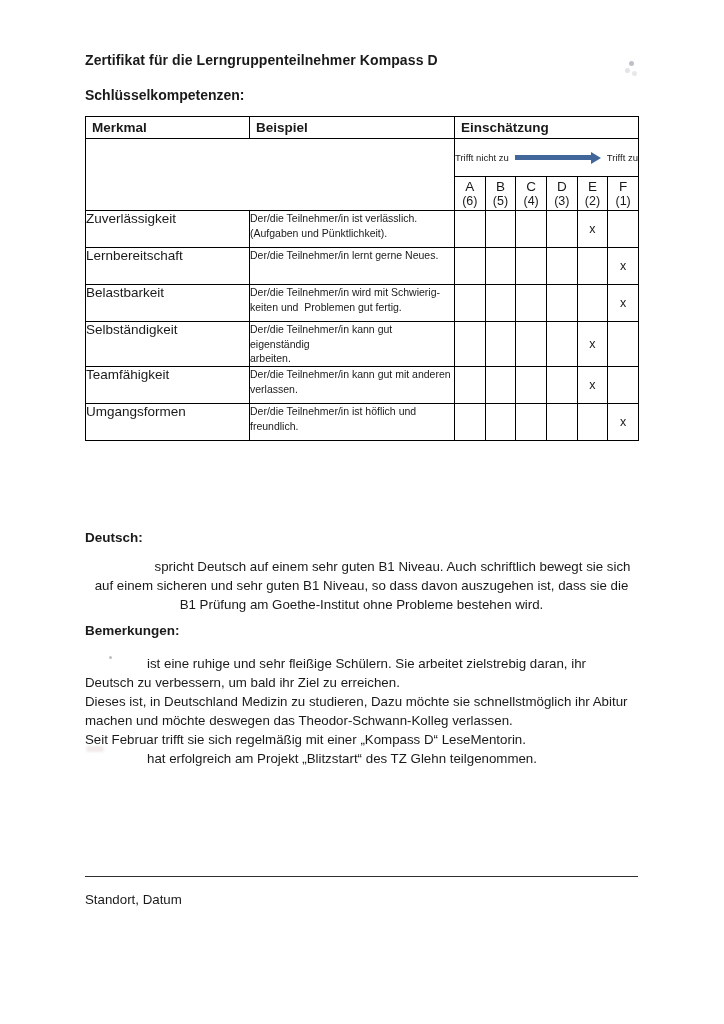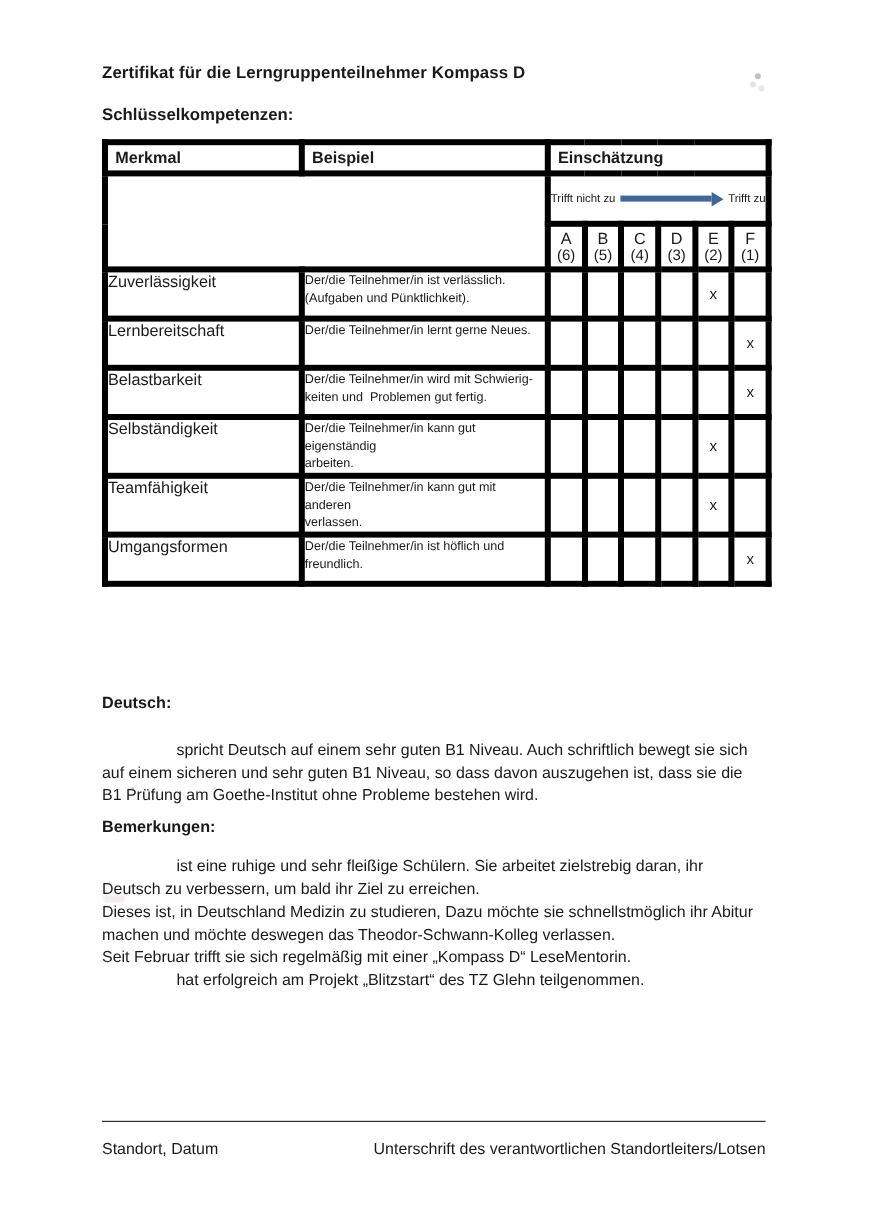--- a/index.html
+++ b/index.html
@@ -28,21 +28,21 @@
     font-weight: bold;
   }
   
   table.comp {
     margin-top: 13px;
     border-collapse: collapse;
     table-layout: fixed;
     width: 553px;
   }
   table.comp td {
-    border: 5px solid #000000;
+    border: 1px solid #000000;
     padding: 0;
     overflow: hidden;
     margin-left: 36px;
   }
   tr.hdr td {
     height: 18px;
     font-size: 13.5px;
     font-weight: bold;
     padding: 1px 6px 2px 6px;
     vertical-align: middle;
@@ -97,21 +97,21 @@
     text-align: center;
     vertical-align: middle;
     font-size: 12.5px;
   }
   
   .sec-heading {
     font-size: 13.5px;
     font-weight: bold;
   }
   #deutsch-heading { margin-top: 89px; }
-  #deutsch-para { margin-top: 22px; }
+  #deutsch-para { margin-top: 12px; text-align: center; }
   #bemerkungen-heading { margin-top: 9px; }
   #bemerkungen-para { margin-top: 16px; }
   .para .line {
     font-size: 13.3px;
     line-height: 19px;
     white-space: nowrap;
   }
   .para .line.indent { padding-left: 62px; }
   
   .sig-line {
@@ -291,20 +291,19 @@
     <div class="line">Deutsch zu verbessern, um bald ihr Ziel zu erreichen.</div>
     <div class="line">Dieses ist, in Deutschland Medizin zu studieren, Dazu möchte sie schnellstmöglich ihr Abitur</div>
     <div class="line">machen und möchte deswegen das Theodor-Schwann-Kolleg verlassen.</div>
     <div class="line">Seit Februar trifft sie sich regelmäßig mit einer „Kompass D“ LeseMentorin.</div>
     <div class="line indent">hat erfolgreich am Projekt „Blitzstart“ des TZ Glehn teilgenommen.</div>
   </div>
 
   <div class="sig-line"></div>
   <div class="footer-row">
     <span>Standort, Datum</span>
-    <span>Unterschrift des verantwortlichen Standortleiters/Lotsen</span>
   </div>
 
 </div>
 
 <div class="artifact" id="artifact-corner"></div>
 <div class="artifact" id="artifact-dot"></div>
 <div class="artifact" id="artifact-smudge"></div>
 
 </body></html>

